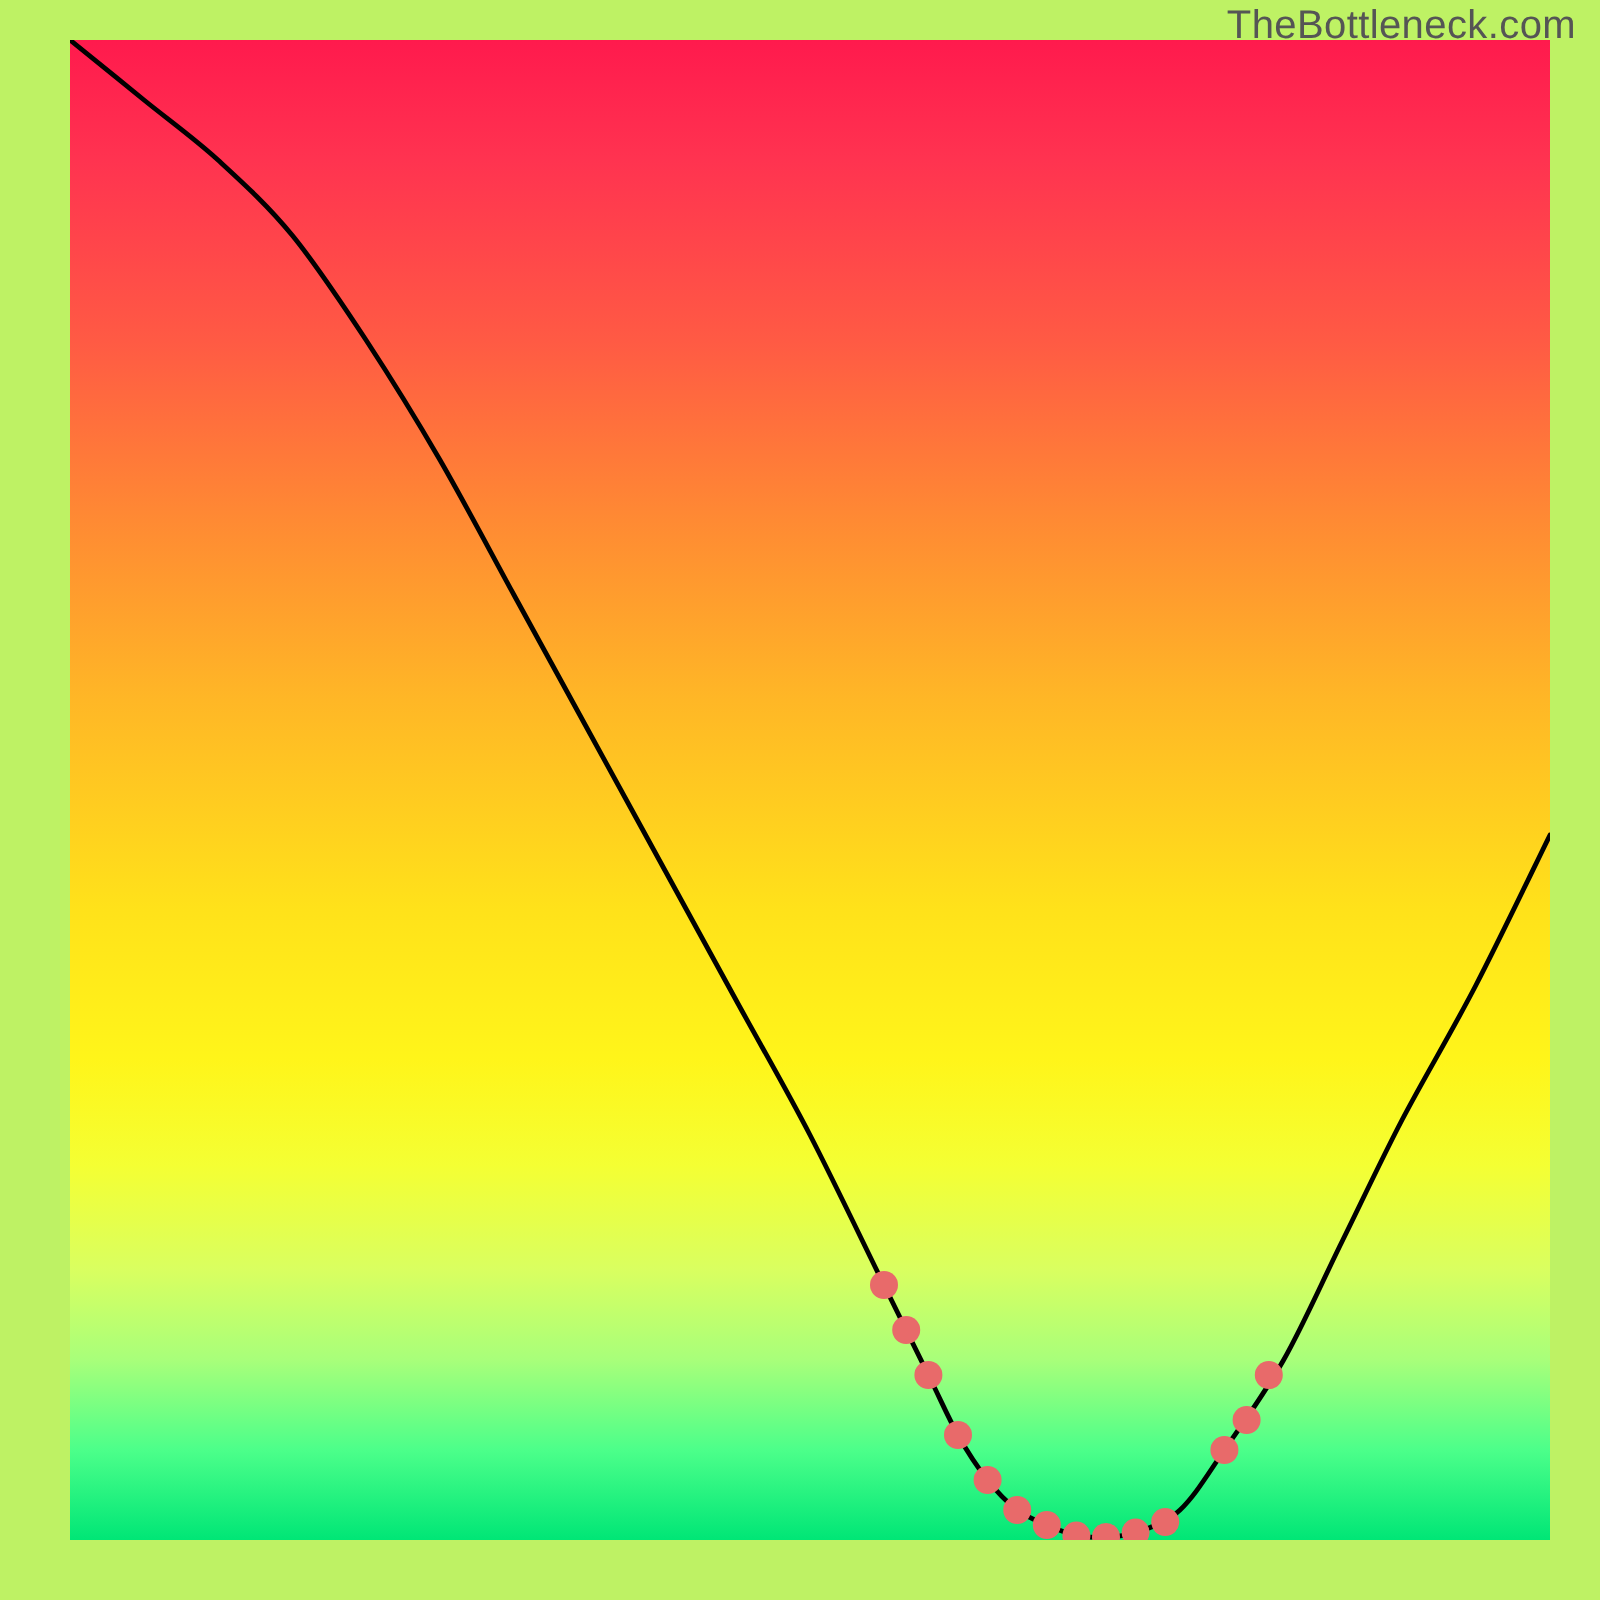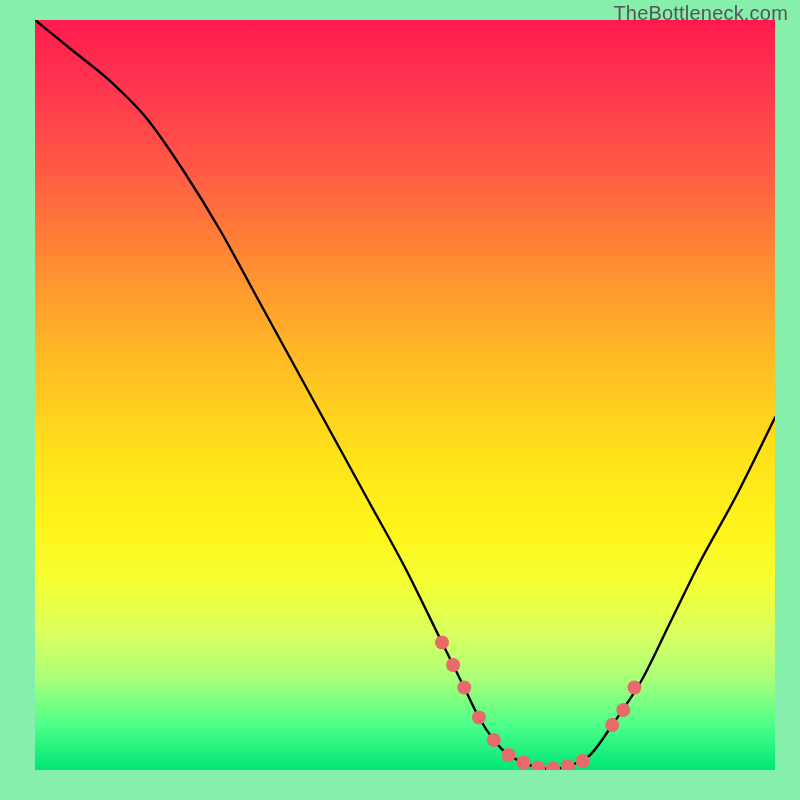--- a/index.html
+++ b/index.html
@@ -8,21 +8,21 @@
     width: 800px;
     height: 800px;
     overflow: hidden;
     background: #000;
     font-family: Arial, Helvetica, sans-serif;
   }
   .frame {
     position: relative;
     width: 800px;
     height: 800px;
-    background: #86efac;
+    background: #bef264;
   }
   .plot-area {
     position: absolute;
     left: 35px;
     top: 20px;
     width: 740px;
     height: 750px;
     background: linear-gradient(to bottom,
       #ff1a4d 0%,
       #ff3350 8%,

